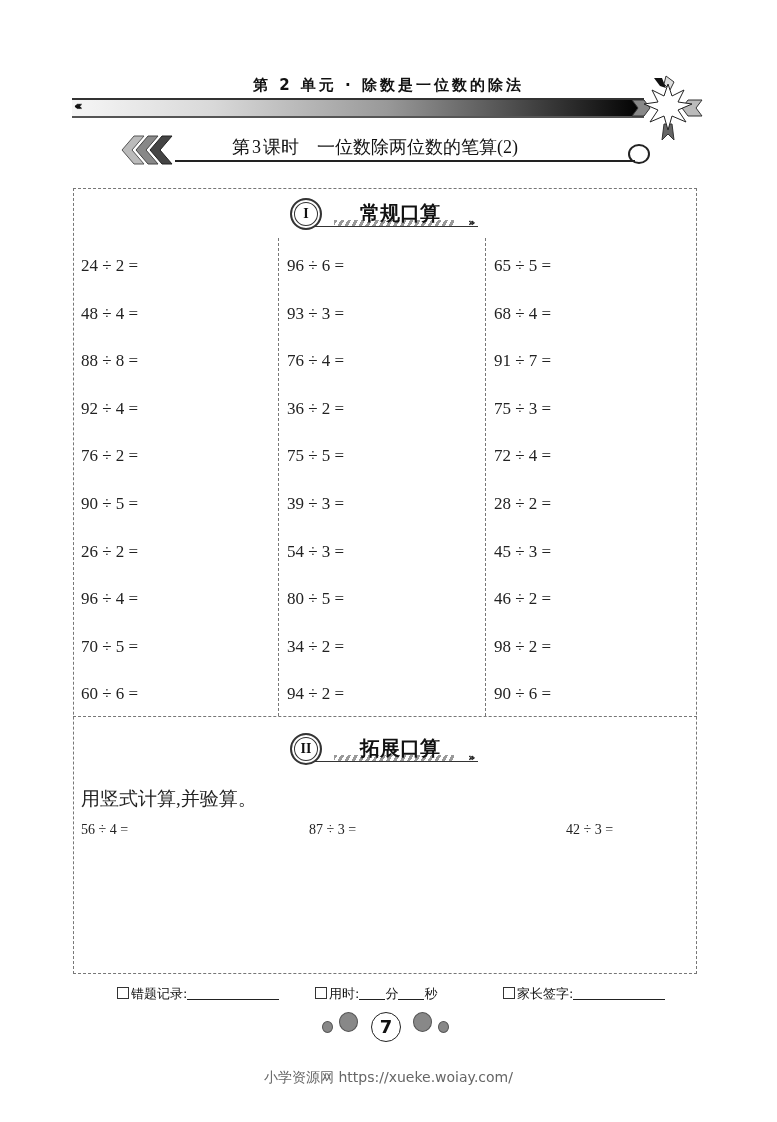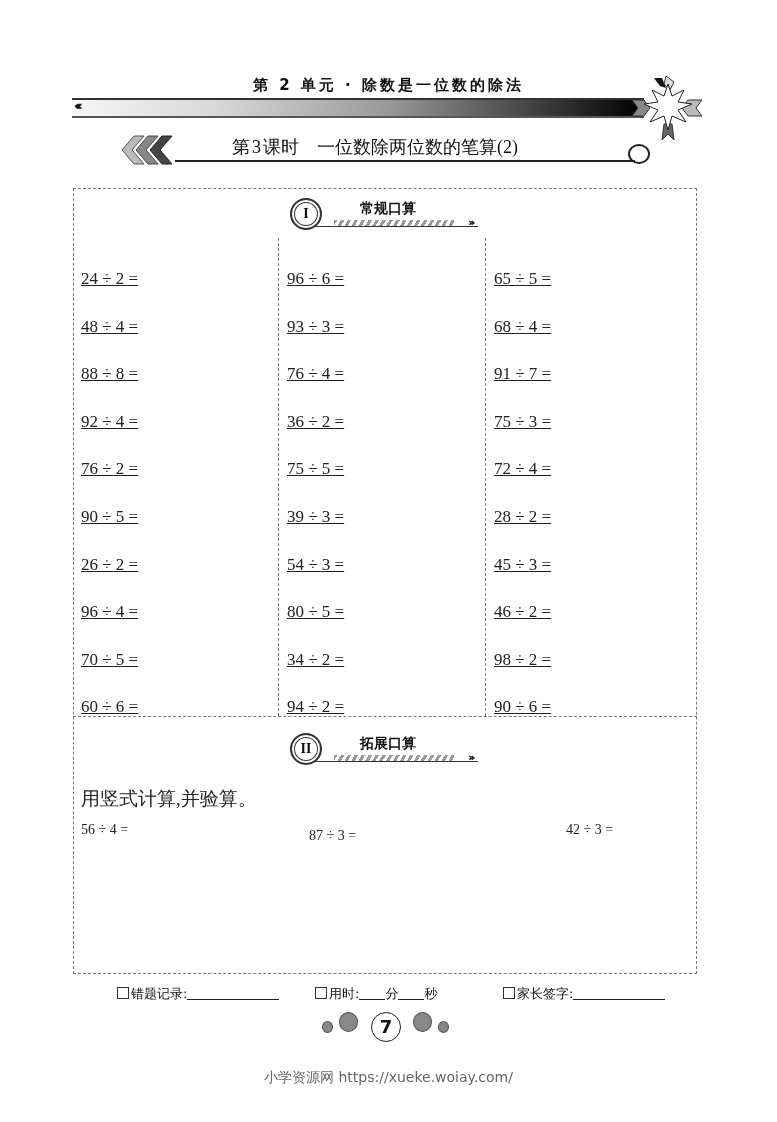--- a/index.html
+++ b/index.html
@@ -21,28 +21,28 @@
   .lesson-circle { left:628px; top:144px; width:18px; height:16px; border:2px solid #222; border-radius:50%; }
 
   
   .main-box { left:73px; top:188px; width:624px; height:786px; border:1px dashed #777; box-sizing:border-box; }
   .divider-h { left:73px; top:716px; width:624px; border-top:1px dashed #777; }
   .col-div { top:238px; height:478px; border-left:1px dashed #777; }
 
   
   .sec-head { width:200px; height:36px; }
   .sec-badge { position:absolute; left:0; top:0; width:28px; height:28px; border:2px solid #333; border-radius:50%; box-shadow: inset 0 0 0 2px #fff, inset 0 0 0 3px #333; text-align:center; line-height:28px; font-size:14px; font-weight:bold; color:#111; font-family:"Liberation Serif", serif; }
-  .sec-label { position:absolute; left:70px; top:2px; font-family:"DejaVu Sans", sans-serif; font-weight:bold; font-size:14px; color:#111; }
+  .sec-label { position:absolute; left:70px; top:2px; font-family:"DejaVu Sans", sans-serif; font-weight:bold; font-size:20px; color:#111; }
   .sec-line { position:absolute; left:24px; top:28px; width:164px; height:0; border-top:1px solid #333; }
   .sec-hatch { position:absolute; left:44px; top:22px; width:120px; height:6px;
     background:repeating-linear-gradient(120deg, #999 0 3px, #fff 3px 6px); }
   .sec-arrow { position:absolute; left:178px; top:18px; font-size:11px; font-weight:bold; color:#111; letter-spacing:-3px; font-family:"DejaVu Sans", sans-serif; }
 
   
-  .col { top:265px; width:190px;text-decoration:underline; }
+  .col { top:252px; width:190px; }
   .prob { height:47.6px; font-size:17px; line-height:28px; color:#222; white-space:pre; }
 
   .instruction { left:81px; top:786px; font-size:19px; color:#222; }
   .ext-prob { top:822px; font-size:14px; color:#222; }
 
   
   .footer-item { top:985px; font-family:"DejaVu Sans", sans-serif; font-size:13px; color:#111; }
   .chk { display:inline-block; width:10px; height:10px; border:1px solid #333; margin-right:2px; vertical-align:-1px; }
   .blank { display:inline-block; border-bottom:1px solid #222; height:12px; vertical-align:-2px; }
 
@@ -130,21 +130,21 @@
 <div class="abs sec-head" style="left:290px; top:733px;">
   <div class="sec-badge">II</div>
   <div class="sec-line"></div>
   <div class="sec-hatch"></div>
   <div class="sec-label">拓展口算</div>
   <div class="sec-arrow">›››</div>
 </div>
 
 <div class="abs instruction">用竖式计算,并验算。</div>
 <div class="abs ext-prob" style="left:81px;">56 ÷ 4 =</div>
-<div class="abs ext-prob" style="left:309px;margin-top:6px;">87 ÷ 3 =</div>
+<div class="abs ext-prob" style="left:309px;">87 ÷ 3 =</div>
 <div class="abs ext-prob" style="left:566px;">42 ÷ 3 =</div>
 
 <div class="abs footer-item" style="left:99px;padding-left:18px;">
   <span class="chk"></span><span>错题记录:</span><span class="blank" style="width:92px;"></span>
 </div>
 <div class="abs footer-item" style="left:315px;">
   <span class="chk"></span><span>用时:</span><span class="blank" style="width:26px;"></span><span>分</span><span class="blank" style="width:26px;"></span><span>秒</span>
 </div>
 <div class="abs footer-item" style="left:503px;">
   <span class="chk"></span><span>家长签字:</span><span class="blank" style="width:92px;"></span>

